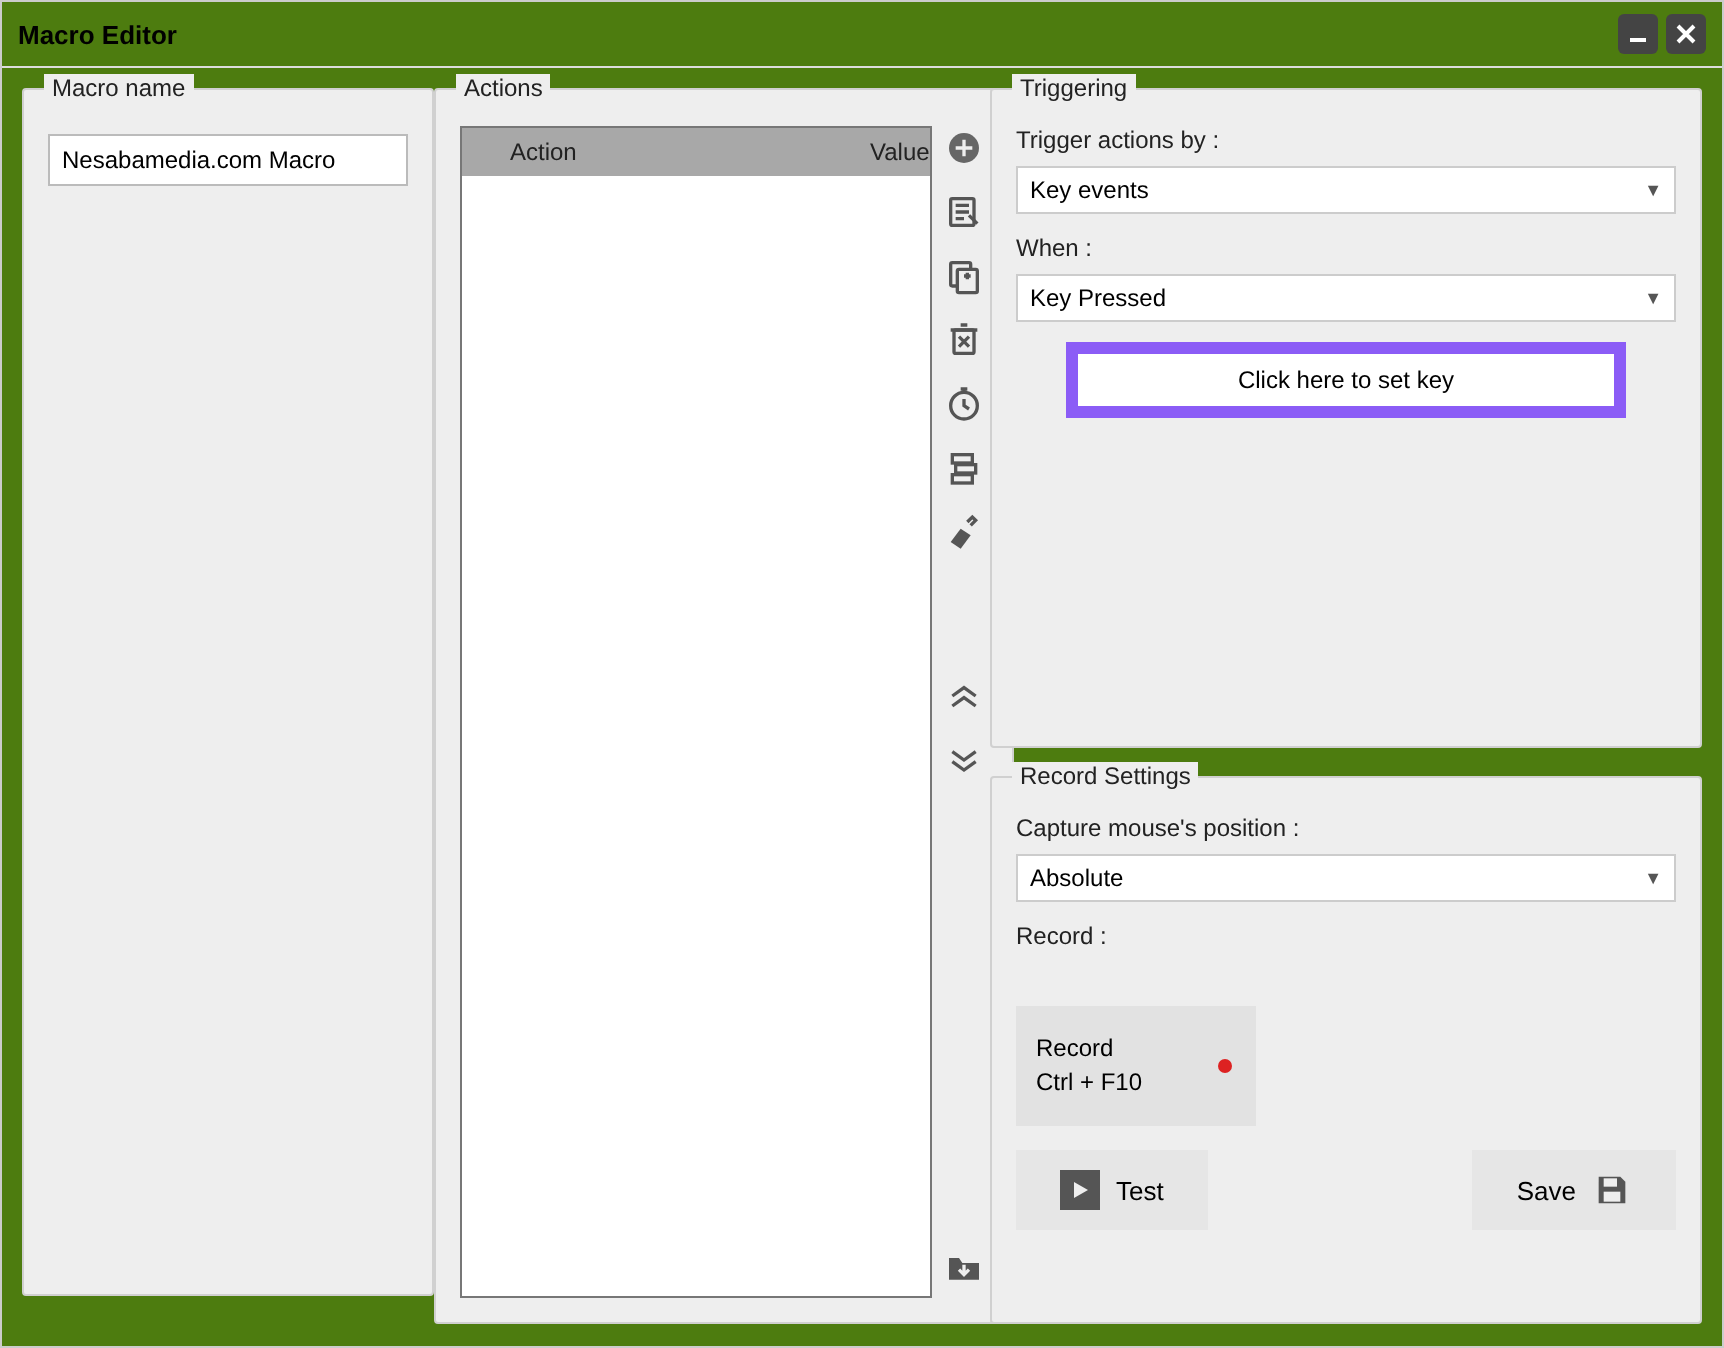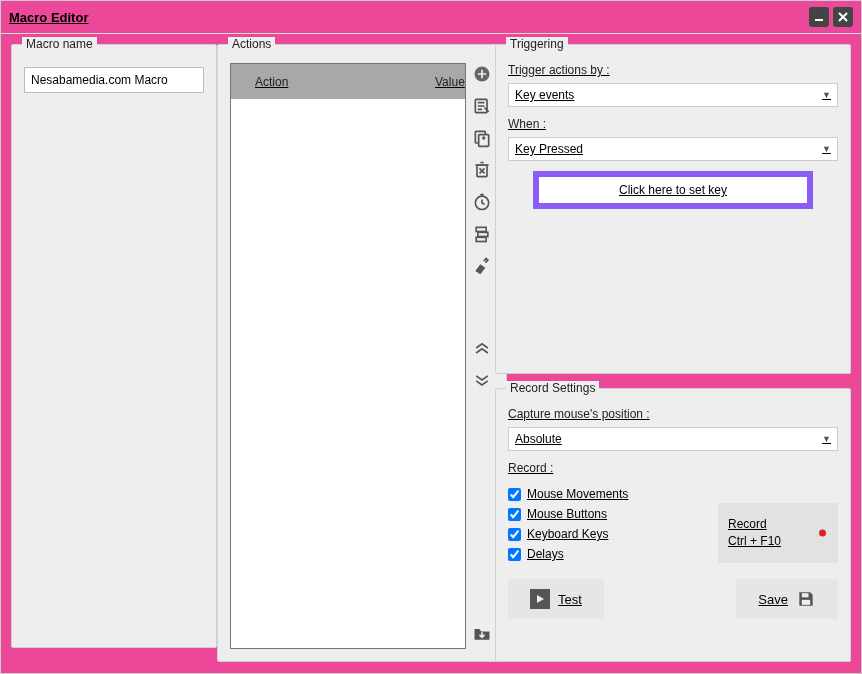--- a/index.html
+++ b/index.html
@@ -7,23 +7,22 @@
   font-family: "Century Gothic", "Avant Garde", Arial, sans-serif;
   font-size: 12px;
   background: #f0f0f0;
   width: 862px;
   height: 674px;
   overflow: hidden;
 }
 .window {
   width: 862px;
   height: 674px;
-  background: #ec4899;
+  background: #4d7c0f;
   border: 1px solid #ccc;
-  text-decoration: underline;
 }
 .titlebar {
   display: flex;
   align-items: center;
   justify-content: space-between;
   padding: 6px 8px;
   border-bottom: 1px solid #ddd;
 }
 .titlebar-title { font-weight: bold; font-size: 13px; }
 .titlebar-btns { display: flex; gap: 4px; }
@@ -69,21 +68,21 @@
   font-size: 12px;
   margin-top: 8px;
 }
 .actions-group { flex: 1; display: flex; flex-direction: column; }
 .actions-body { display: flex; flex: 1; margin-top: 4px; }
 .table-wrap { flex: 1; border: 1px solid #777; background: #fff; display: flex; flex-direction: column; }
 .thead {
   display: flex;
   background: #a8a8a8;
   color: #222;
-  height: 35px;
+  height: 24px;
   align-items: center;
 }
 .th-action { flex: 0 0 180px; padding-left: 24px; }
 .th-value { flex: 1; padding-left: 24px; }
 .tbody { flex: 1; }
 
 .side-icons {
   width: 28px;
   display: flex;
   flex-direction: column;
@@ -288,38 +287,20 @@
         <div class="group-title">Record Settings</div>
 
         <div class="label">Capture mouse's position :</div>
         <div class="select">
           <span>Absolute</span>
           <span class="caret">▼</span>
         </div>
 
         <div class="label">Record :</div>
         <div class="record-row">
-          <div class="record-checks">
-            <label class="chk">
-              <input type="checkbox" checked="" style="">
-              <span>Mouse Movements</span>
-            </label>
-            <label class="chk">
-              <input type="checkbox" checked="" style="">
-              <span>Mouse Buttons</span>
-            </label>
-            <label class="chk">
-              <input type="checkbox" checked="" style="">
-              <span>Keyboard Keys</span>
-            </label>
-            <label class="chk">
-              <input type="checkbox" checked="" style="">
-              <span>Delays</span>
-            </label>
-          </div>
           <div class="record-block">
             <div class="rec-text">
               <div>Record</div>
               <div>Ctrl + F10</div>
             </div>
             <div class="red-dot"></div>
           </div>
         </div>
 
         <div class="bottom-btns">

